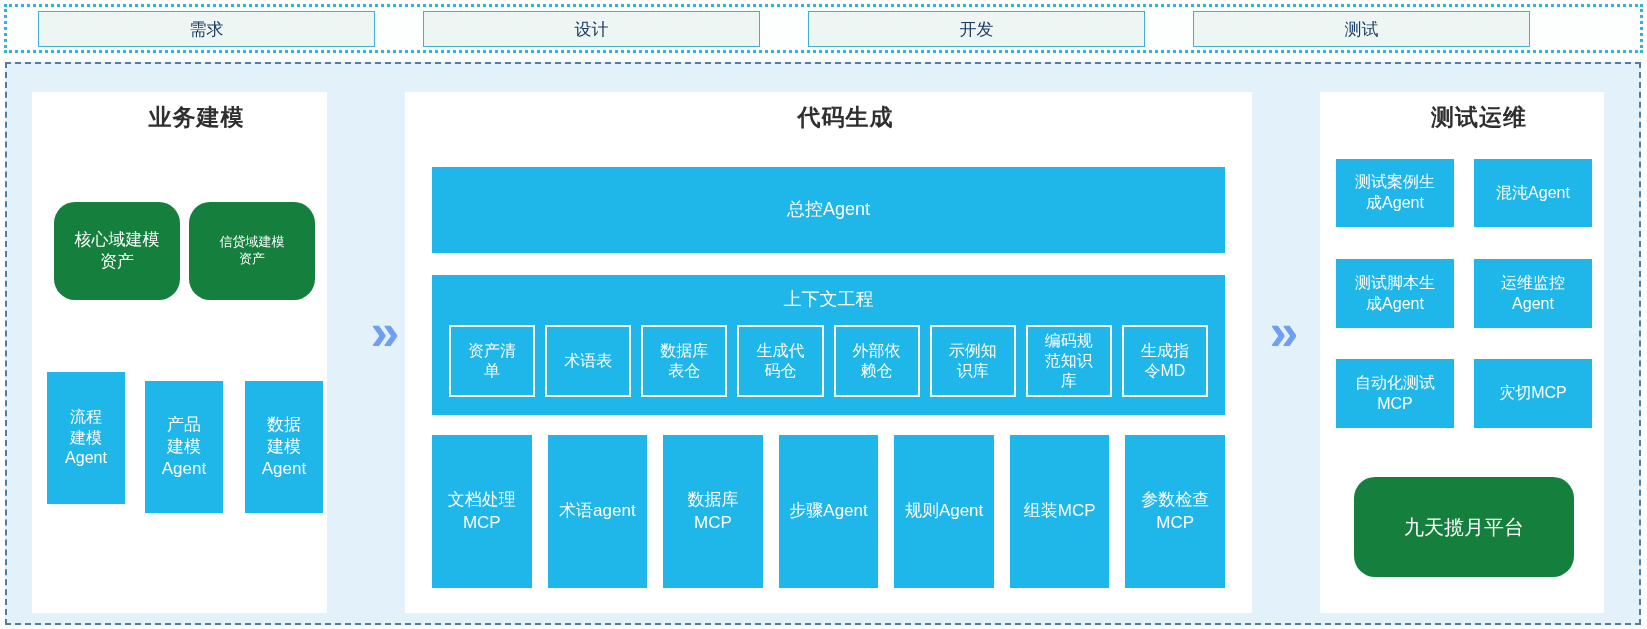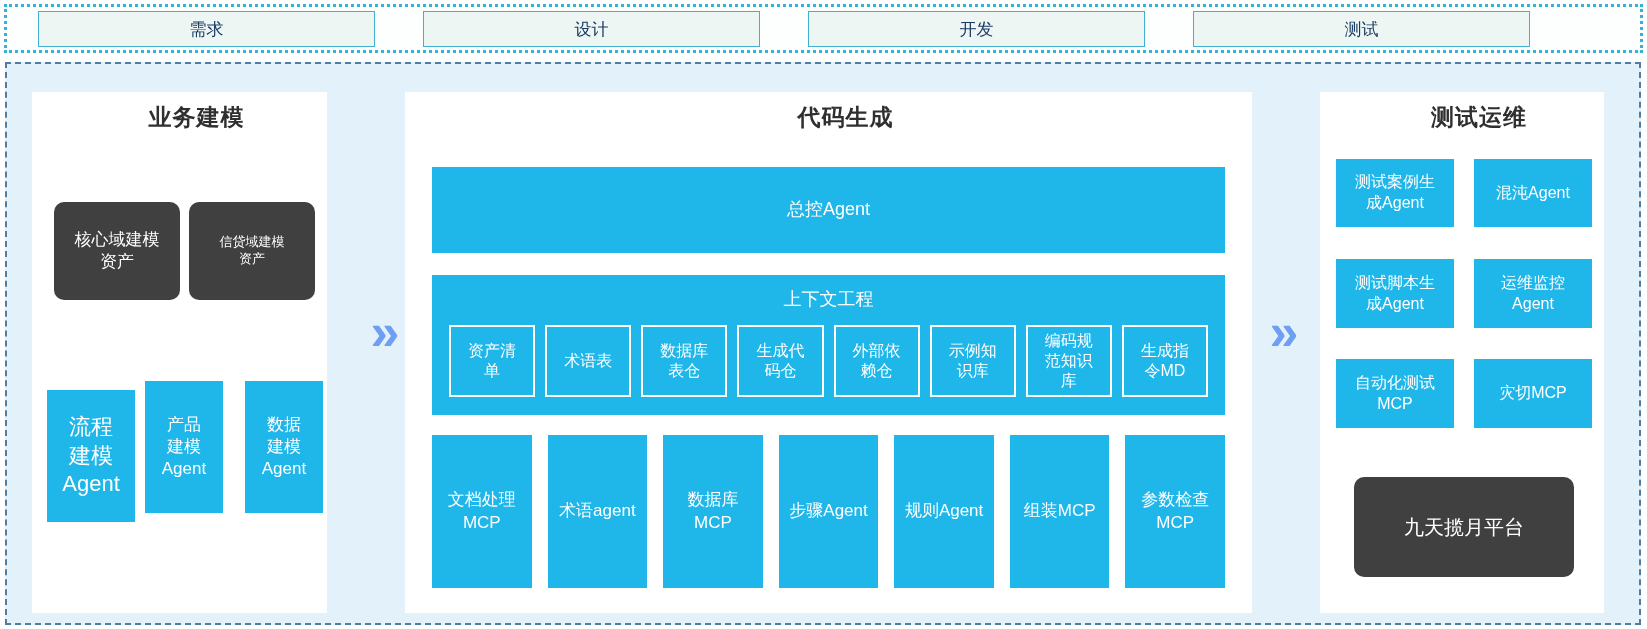--- a/index.html
+++ b/index.html
@@ -25,21 +25,21 @@
   .panel{position:absolute;top:28px;height:521px;background:#ffffff;}
   .panel-title{
     text-align:center;font-size:23px;font-weight:bold;color:#2f2f2f;
     margin-top:10px;letter-spacing:1px;padding-left:34px;
   }
   .box{
     position:absolute;display:flex;align-items:center;justify-content:center;
     text-align:center;color:#ffffff;white-space:pre-line;line-height:1.3;
   }
   .cyan{background:#1fb6ea;}
-  .navy{background:#404040;border-radius:10px;}
+  .navy{background:#15803d;border-radius:21px;}
   .chevron{
     position:absolute;width:56px;height:50px;top:246px;
     color:#6f9ff2;font-size:52px;font-weight:bold;line-height:44px;
     text-align:center;user-select:none;
   }
   .ctx{
     position:absolute;left:27px;top:183px;width:793px;height:140px;
     background:#1fb6ea;color:#ffffff;
   }
   .ctx-title{text-align:center;font-size:18px;padding-top:12px;}
@@ -75,21 +75,21 @@
   </div>
 
   <div class="main">
 
     <div class="panel" style="left:25px;width:295px">
       <div class="panel-title">业务建模</div>
       <div class="box navy" style="left:22px;top:110px;width:126px;height:98px;font-size:17px">核心域建模
 资产</div>
       <div class="box navy" style="left:157px;top:110px;width:126px;height:98px;font-size:13px">信贷域建模
 资产</div>
-      <div class="box cyan" style="left:15px;top:298px;width:88px;height:132px;font-size:22px">流程
+      <div class="box cyan" style="left:15px;top:280px;width:78px;height:132px;font-size:16px">流程
 建模
 Agent</div>
       <div class="box cyan" style="left:113px;top:289px;width:78px;height:132px;font-size:17px">产品
 建模
 Agent</div>
       <div class="box cyan" style="left:213px;top:289px;width:78px;height:132px;font-size:17px">数据
 建模
 Agent</div>
     </div>
 

